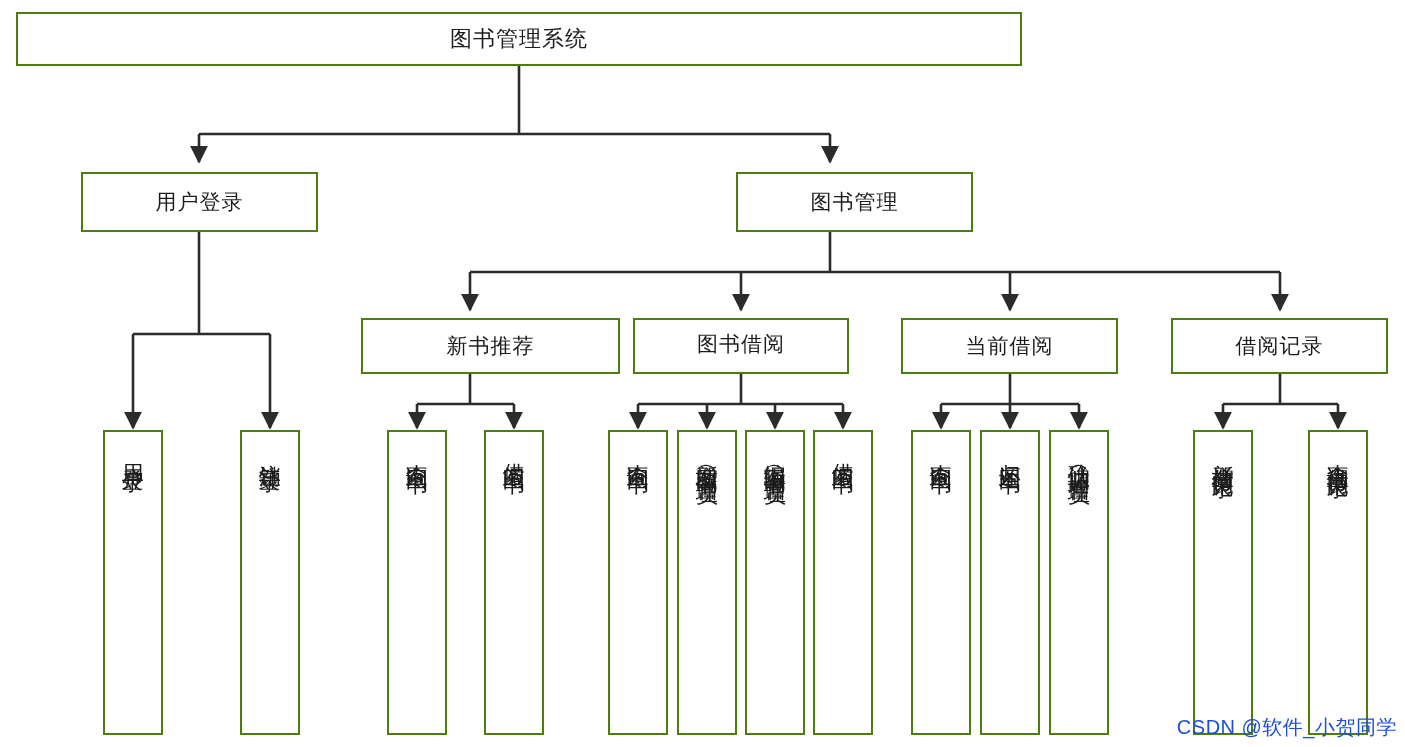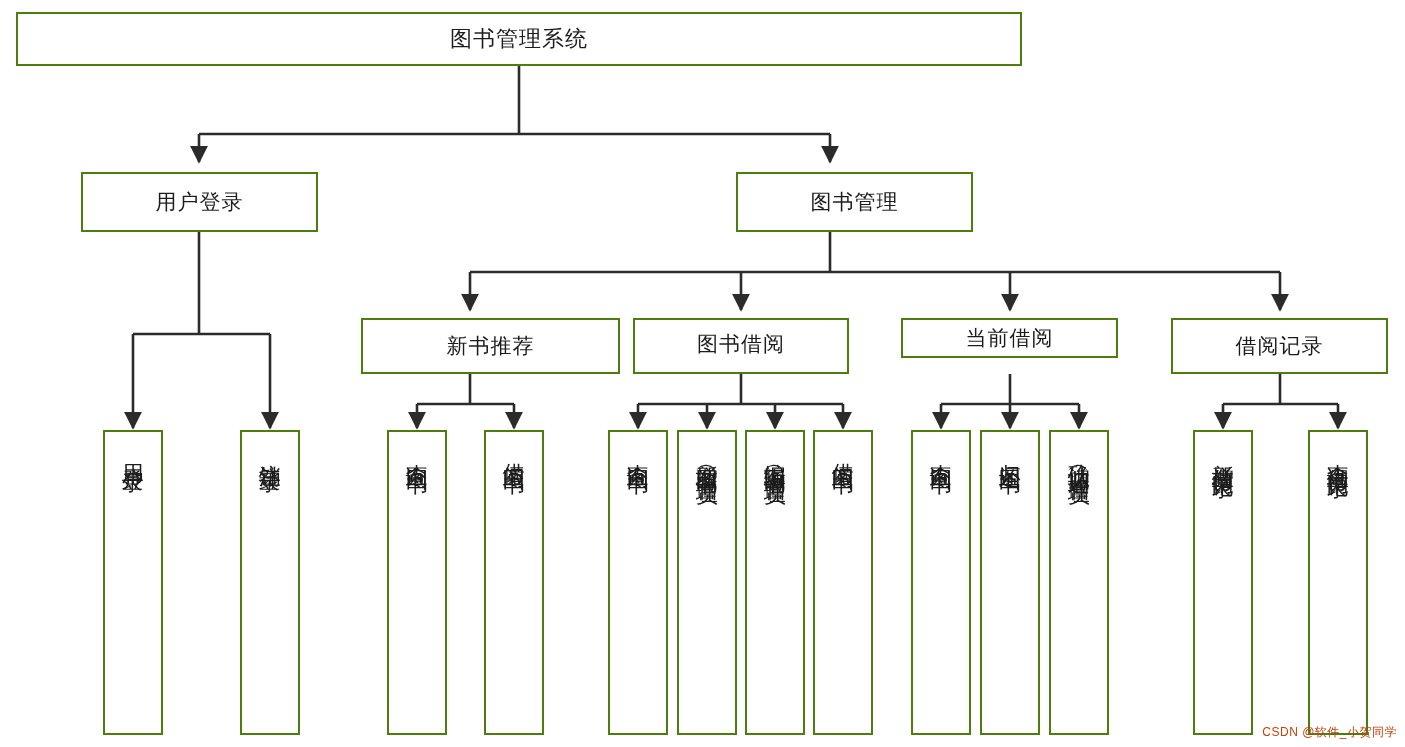--- a/index.html
+++ b/index.html
@@ -56,22 +56,22 @@
     white-space: nowrap;
     color: #1c1c1c;
   }
   .node.root {
     font-size: 22px;
   }
   #watermark {
     position: absolute;
     right: 8px;
     bottom: 6px;
-    font-size: 12px;
-    color: #c2410c;
+    font-size: 20px;
+    color: #1d4ed8;
     letter-spacing: 0.5px;
     white-space: nowrap;
     font-family: "Liberation Sans", "DejaVu Sans", sans-serif;
   }
 </style>
 </head>
 <body>
 
 <div id="canvas">
 
@@ -135,21 +135,21 @@
   <div class="node h" style="left:711px; top:172px; width:237px; height:60px;margin-left:25px;">
     <span>图书管理</span>
   </div>
 
   <div class="node h" style="left:361px; top:318px; width:259px; height:56px;">
     <span>新书推荐</span>
   </div>
   <div class="node h" style="left:633px; top:318px; width:216px; height:56px;font-family:Liberation Mono, monospace;">
     <span>图书借阅</span>
   </div>
-  <div class="node h" style="left:901px; top:318px; width:217px; height:40px;">
+  <div class="node h" style="left:901px; top:318px; width:217px; height:56px;">
     <span>当前借阅</span>
   </div>
   <div class="node h" style="left:1171px; top:318px; width:217px; height:56px;justify-content:center;">
     <span>借阅记录</span>
   </div>
 
   <div class="node v" style="left:103px; top:430px; width:60px; height:305px;">
     <span class="vtext">用户登录</span>
   </div>
   <div class="node v" style="left:240px; top:430px; width:60px; height:305px;">

